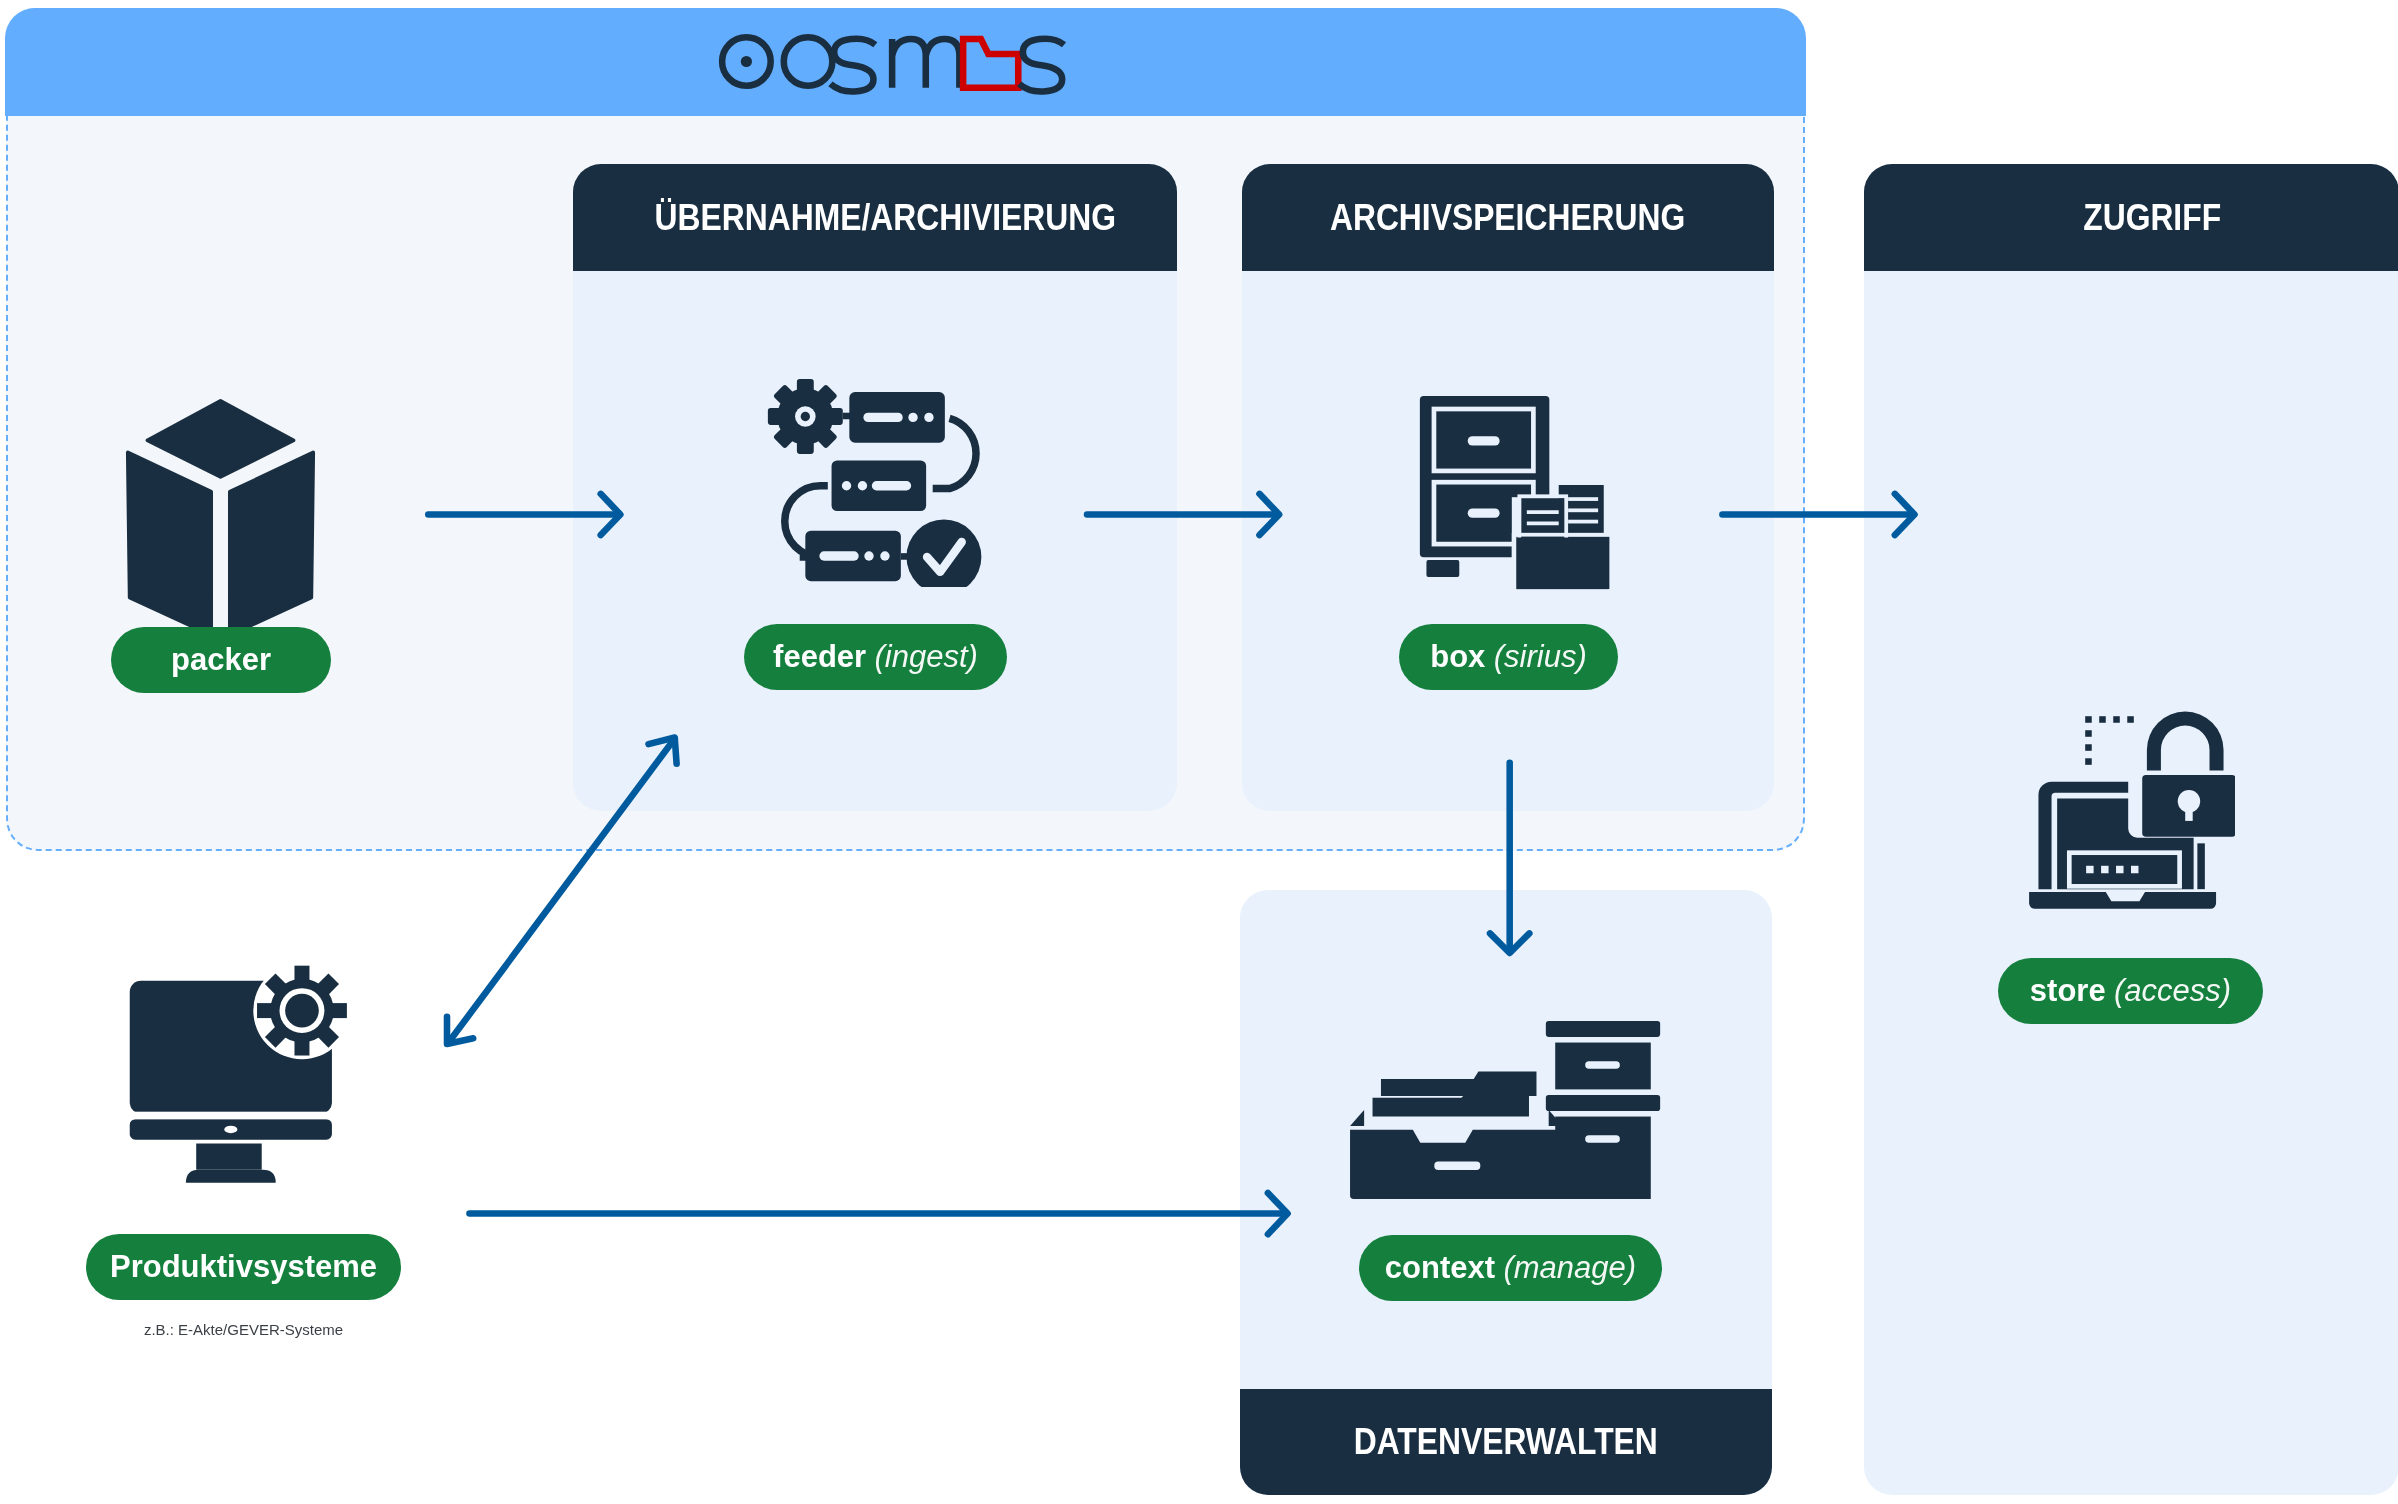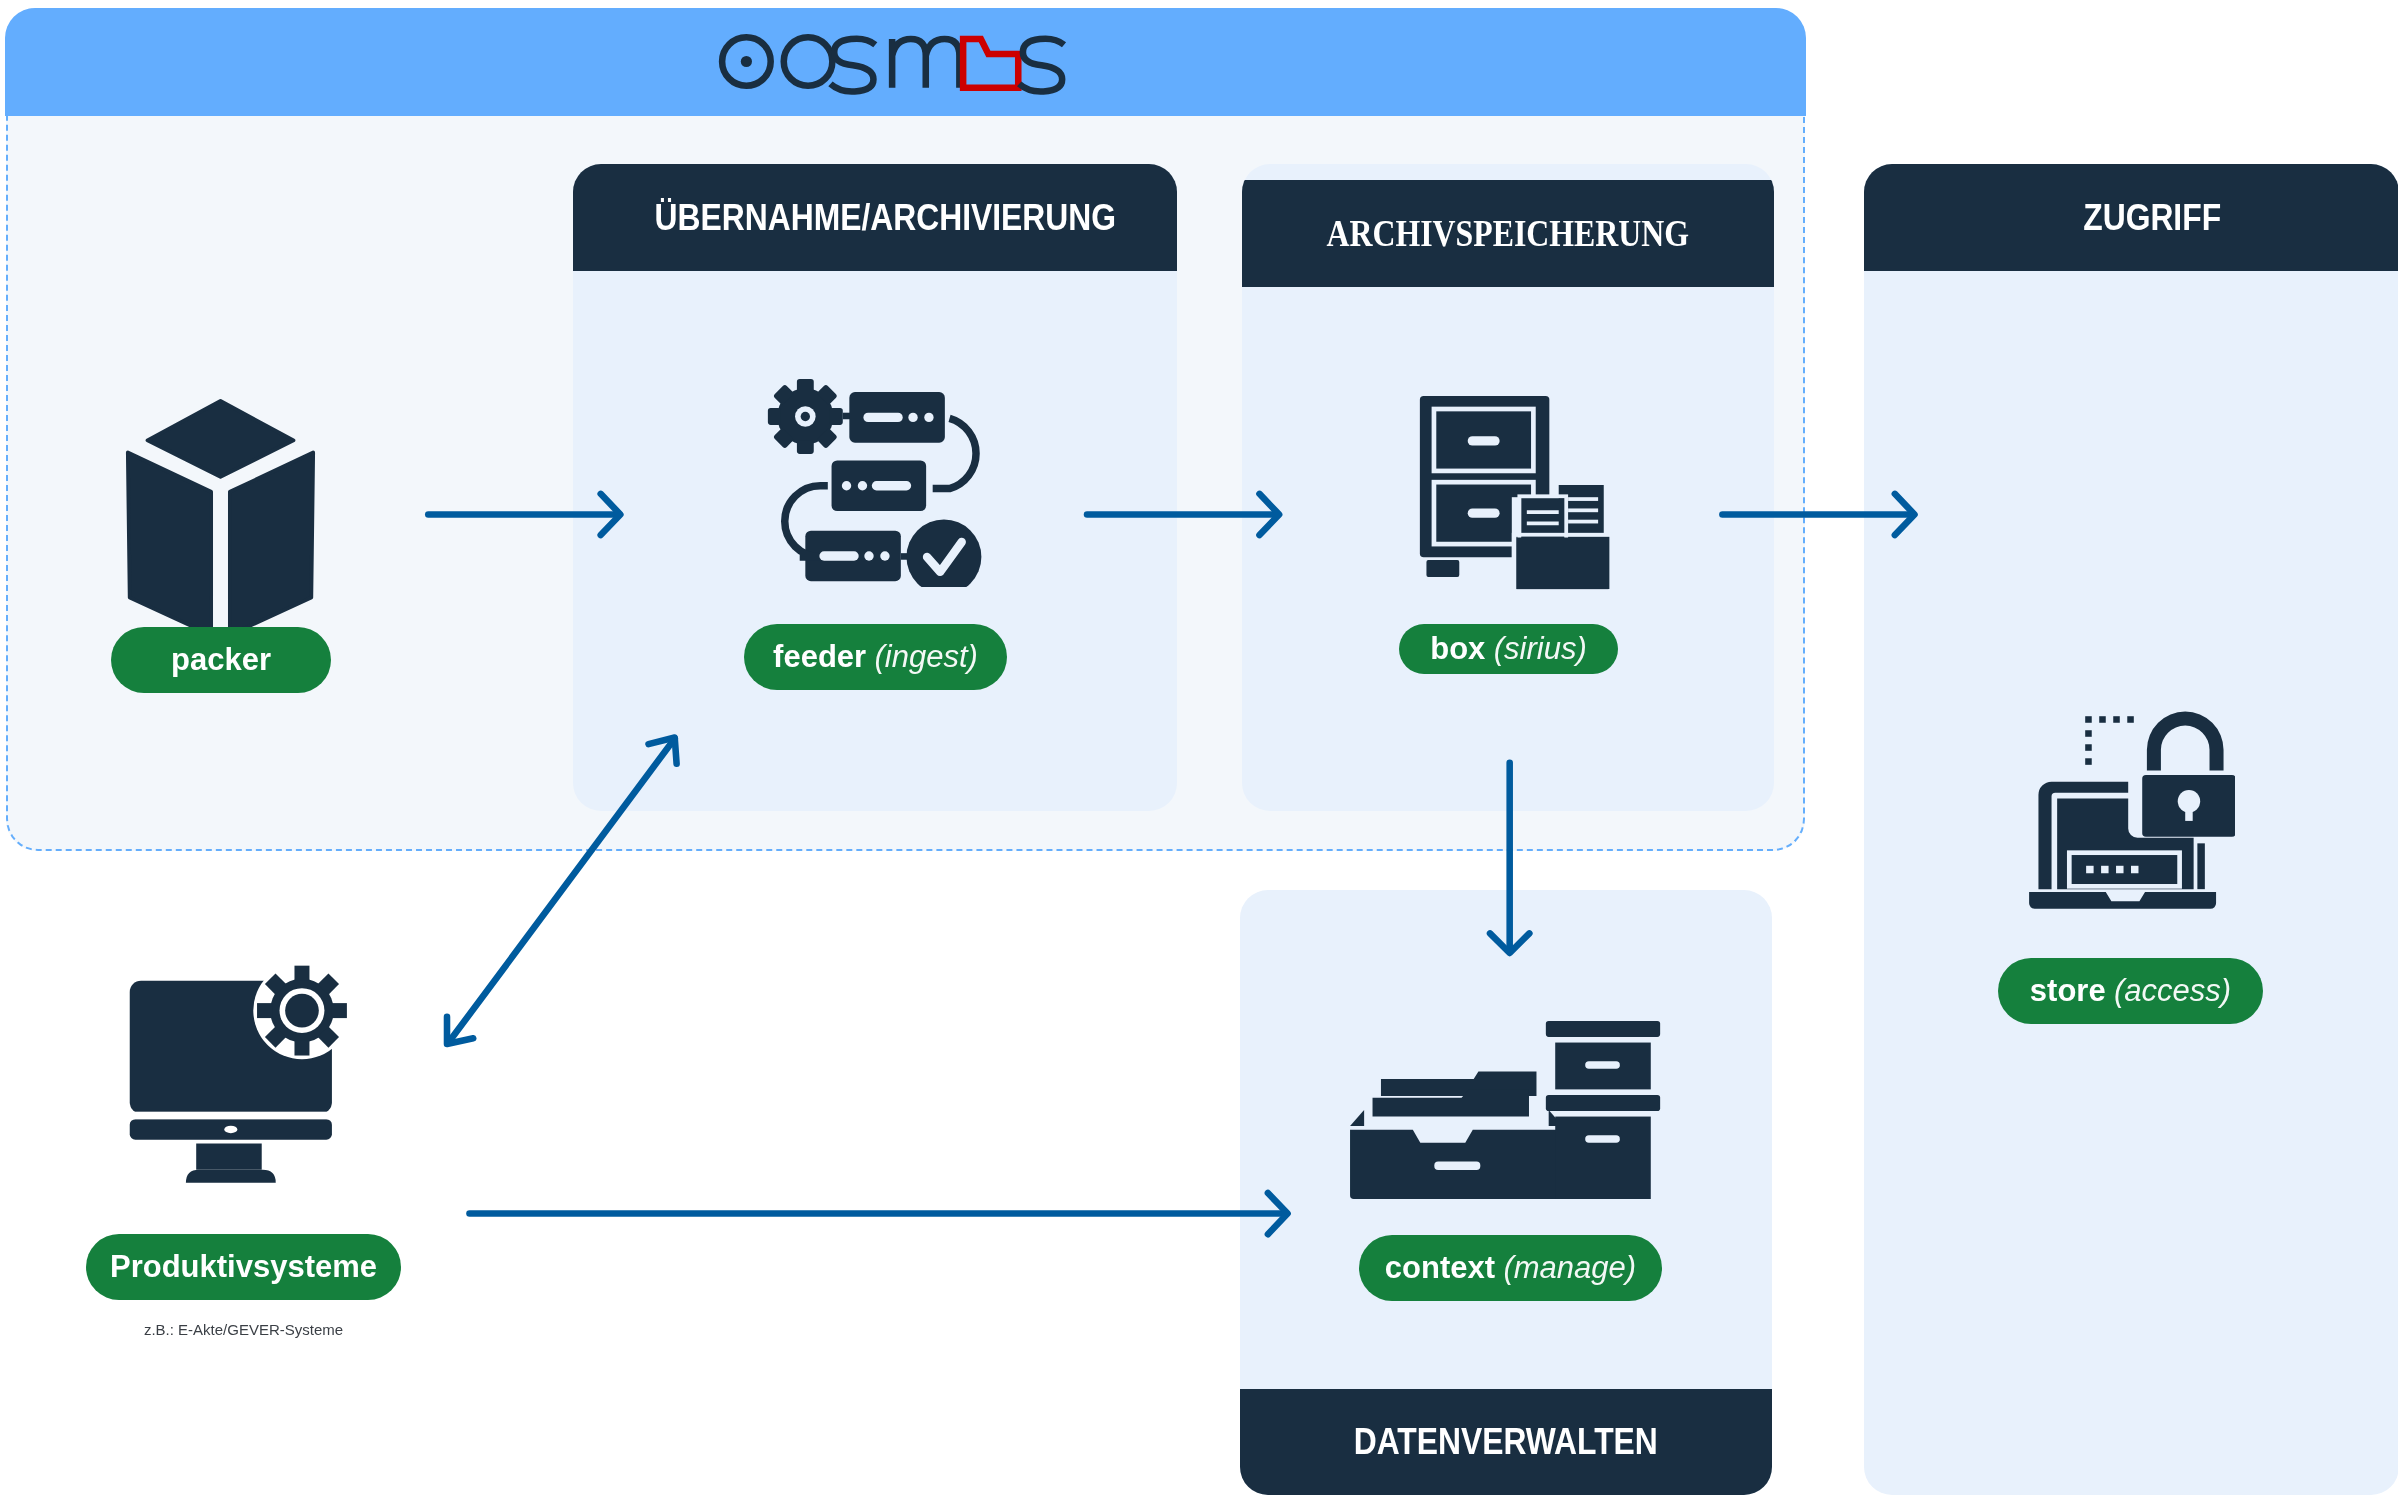--- a/index.html
+++ b/index.html
@@ -51,21 +51,21 @@
   </svg>
 </div>
 
 <div class="panel" style="left:573px; top:164px; width:604px; height:647px;">
   <div class="panel-head" style="top:0;padding-left:20px;">
       <span>ÜBERNAHME/ARCHIVIERUNG</span>
     </div>
 </div>
 
 <div class="panel" style="left:1242px; top:164px; width:532px; height:647px;">
-  <div class="panel-head" style="top:16px;font-family:Liberation Serif, serif;">
+  <div class="panel-head" style="top:0;">
       <span>ARCHIVSPEICHERUNG</span>
     </div>
 </div>
 
 <div class="panel" style="left:1864px; top:164px; width:535px; height:1331px;">
   <div class="panel-head" style="top:0;padding-left:42px;">
       <span>ZUGRIFF</span>
     </div>
 </div>
 
@@ -193,21 +193,21 @@
       <line x1="116" y1="126" x2="150" y2="126"></line>
       <line x1="116" y1="138" x2="150" y2="138"></line>
       <line x1="160" y1="112" x2="192" y2="112"></line>
       <line x1="160" y1="124" x2="192" y2="124"></line>
       <line x1="160" y1="136" x2="192" y2="136"></line>
       <rect x="102" y="150" width="104" height="60"></rect>
     </g>
     <rect x="105" y="153" width="98" height="55" fill="#192e41"></rect>
   </svg>
 </div>
-<div class="pill" style="left:1399px; top:624px; width:219px; height:50px;">
+<div class="pill" style="left:1399px; top:624px; width:219px; height:66px;">
   <b>box</b>
     <i>(sirius)</i>
 </div>
 
 <div class="icon" style="left:2027px; top:705px; width:208px; height:215px;">
   <svg width="208" height="215" viewBox="0 0 222 230">
     <g fill="#192e41">
       <rect x="62" y="12" width="7" height="7"></rect>
         <rect x="77" y="12" width="7" height="7"></rect>
       <rect x="92" y="12" width="7" height="7"></rect>

